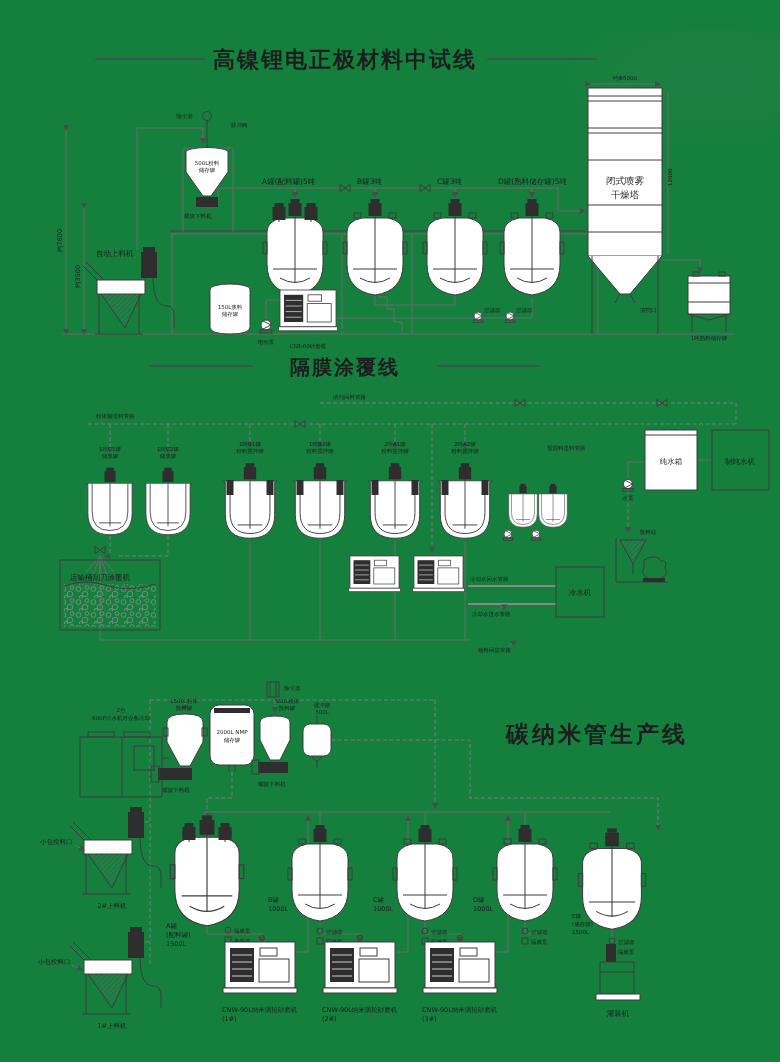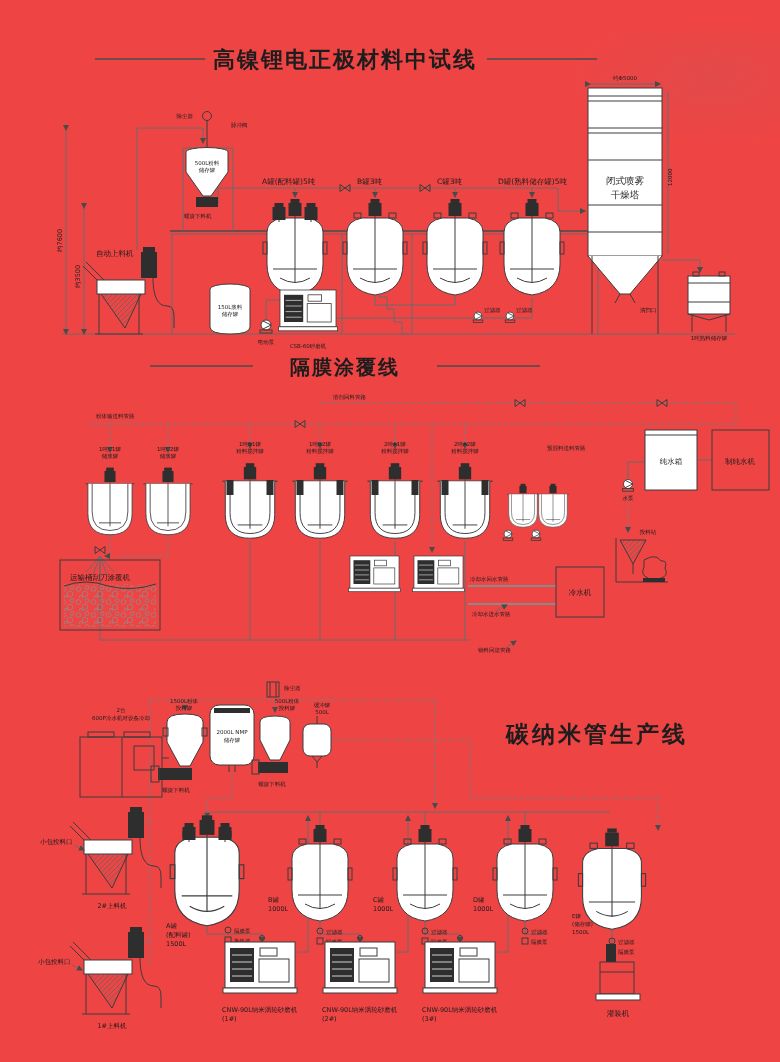--- a/index.html
+++ b/index.html
@@ -1,16 +1,16 @@
 <!DOCTYPE html>
 <html><head>
 <meta charset="utf-8">
 <style>
   html,body{margin:0;padding:0;background:#f3f3f1;}
-  .canvas{position:relative;width:780px;height:1062px;background:#ef4444;overflow:hidden;
+  .canvas{position:relative;width:780px;height:1062px;background:#15803d;overflow:hidden;
           font-family:"DejaVu Sans","Liberation Sans",sans-serif;}
   .smudge{position:absolute;left:560px;top:30px;width:220px;height:120px;pointer-events:none;
           background:radial-gradient(ellipse at 70% 40%, rgba(120,120,120,0.10), rgba(120,120,120,0) 70%);}
   svg{position:absolute;left:0;top:0;font-family:"DejaVu Sans","Liberation Sans",sans-serif;}
   .eq{fill:#ffffff;stroke:#3c3c3c;stroke-width:1;}
   .eqn{fill:none;stroke:#3c3c3c;stroke-width:1;}
   .dk{fill:#2e2e2e;stroke:none;}
   .pl{fill:none;stroke:#6a6a6a;stroke-width:1;}
   .pl2{fill:none;stroke:#8a8a8a;stroke-width:2;}
   .pld{fill:none;stroke:#7a7a7a;stroke-width:1;stroke-dasharray:4 2.5;}

